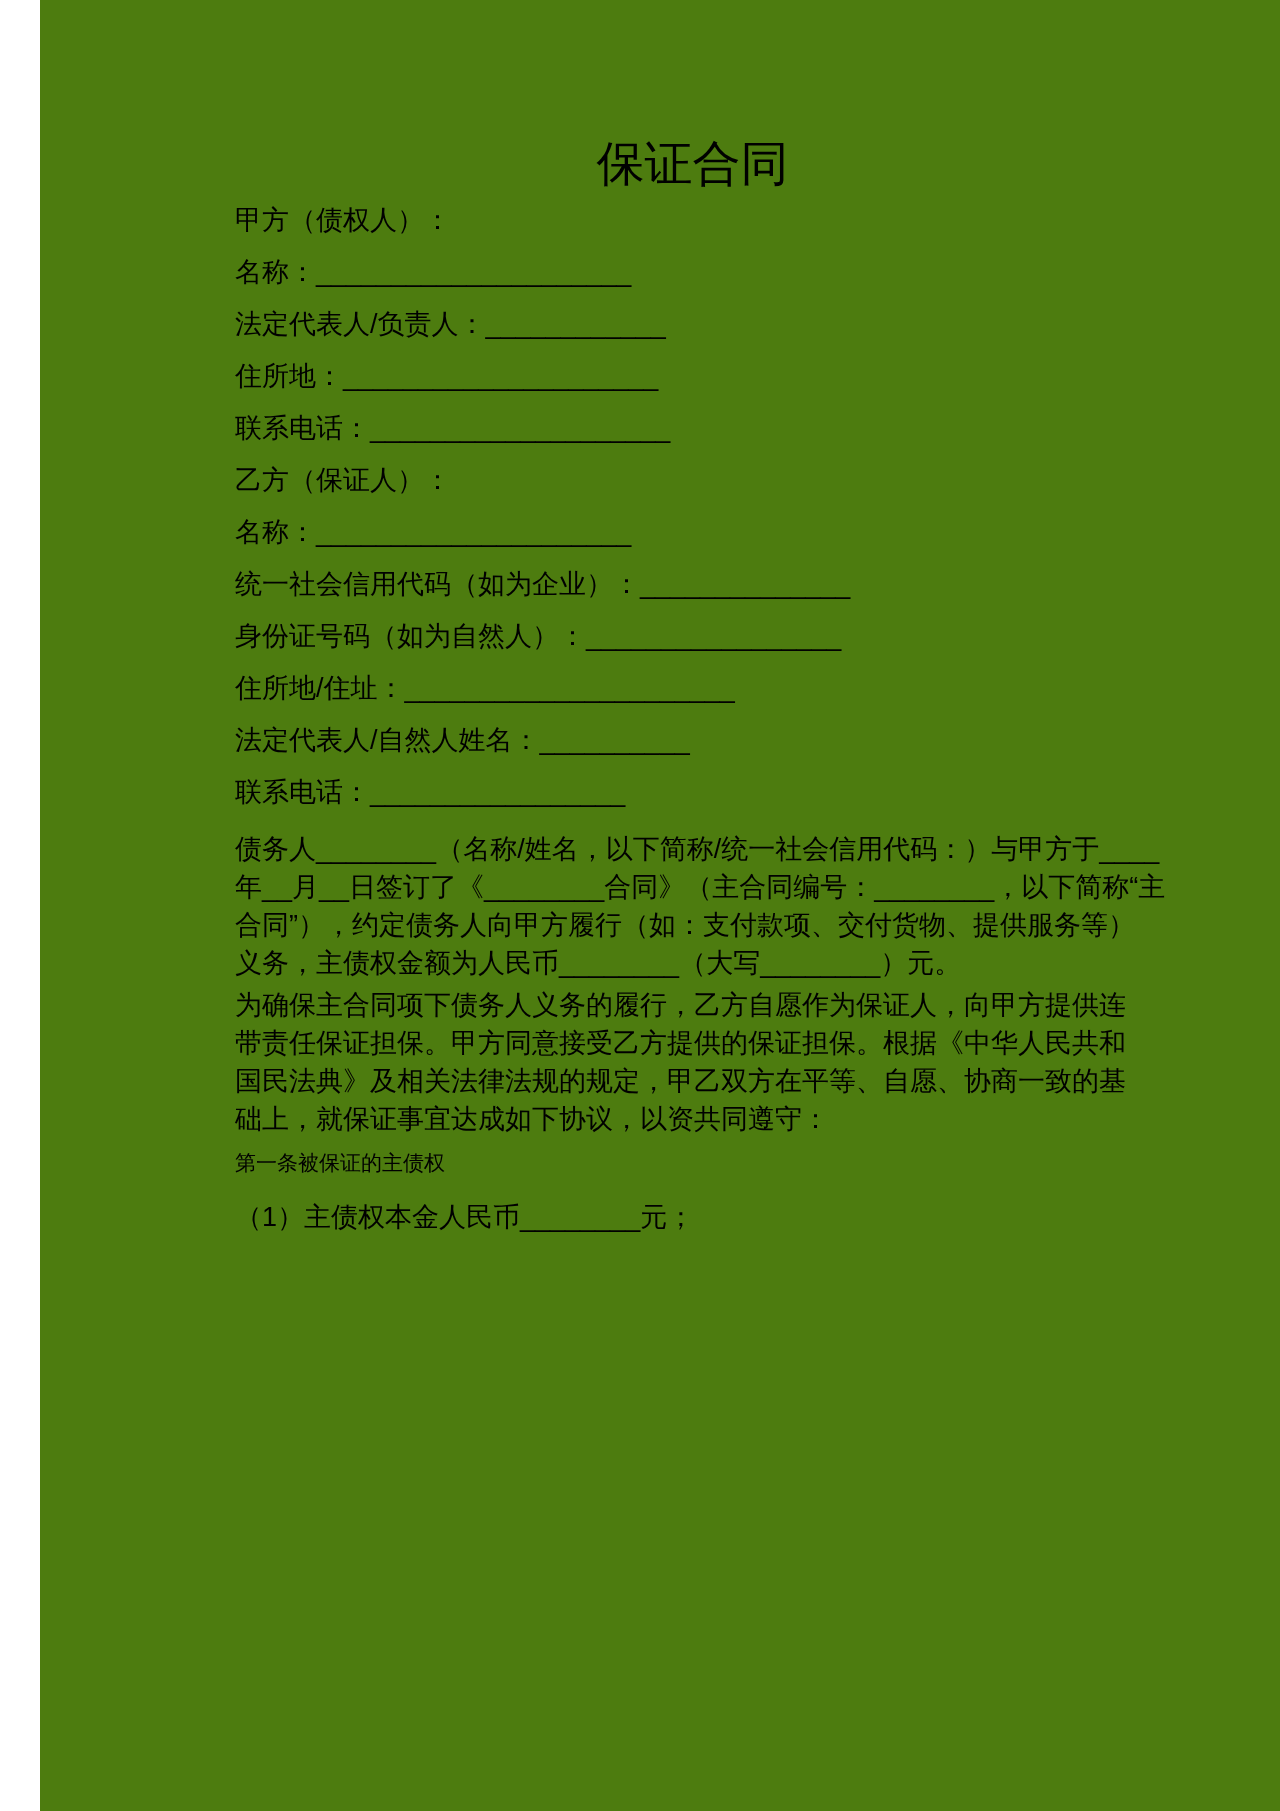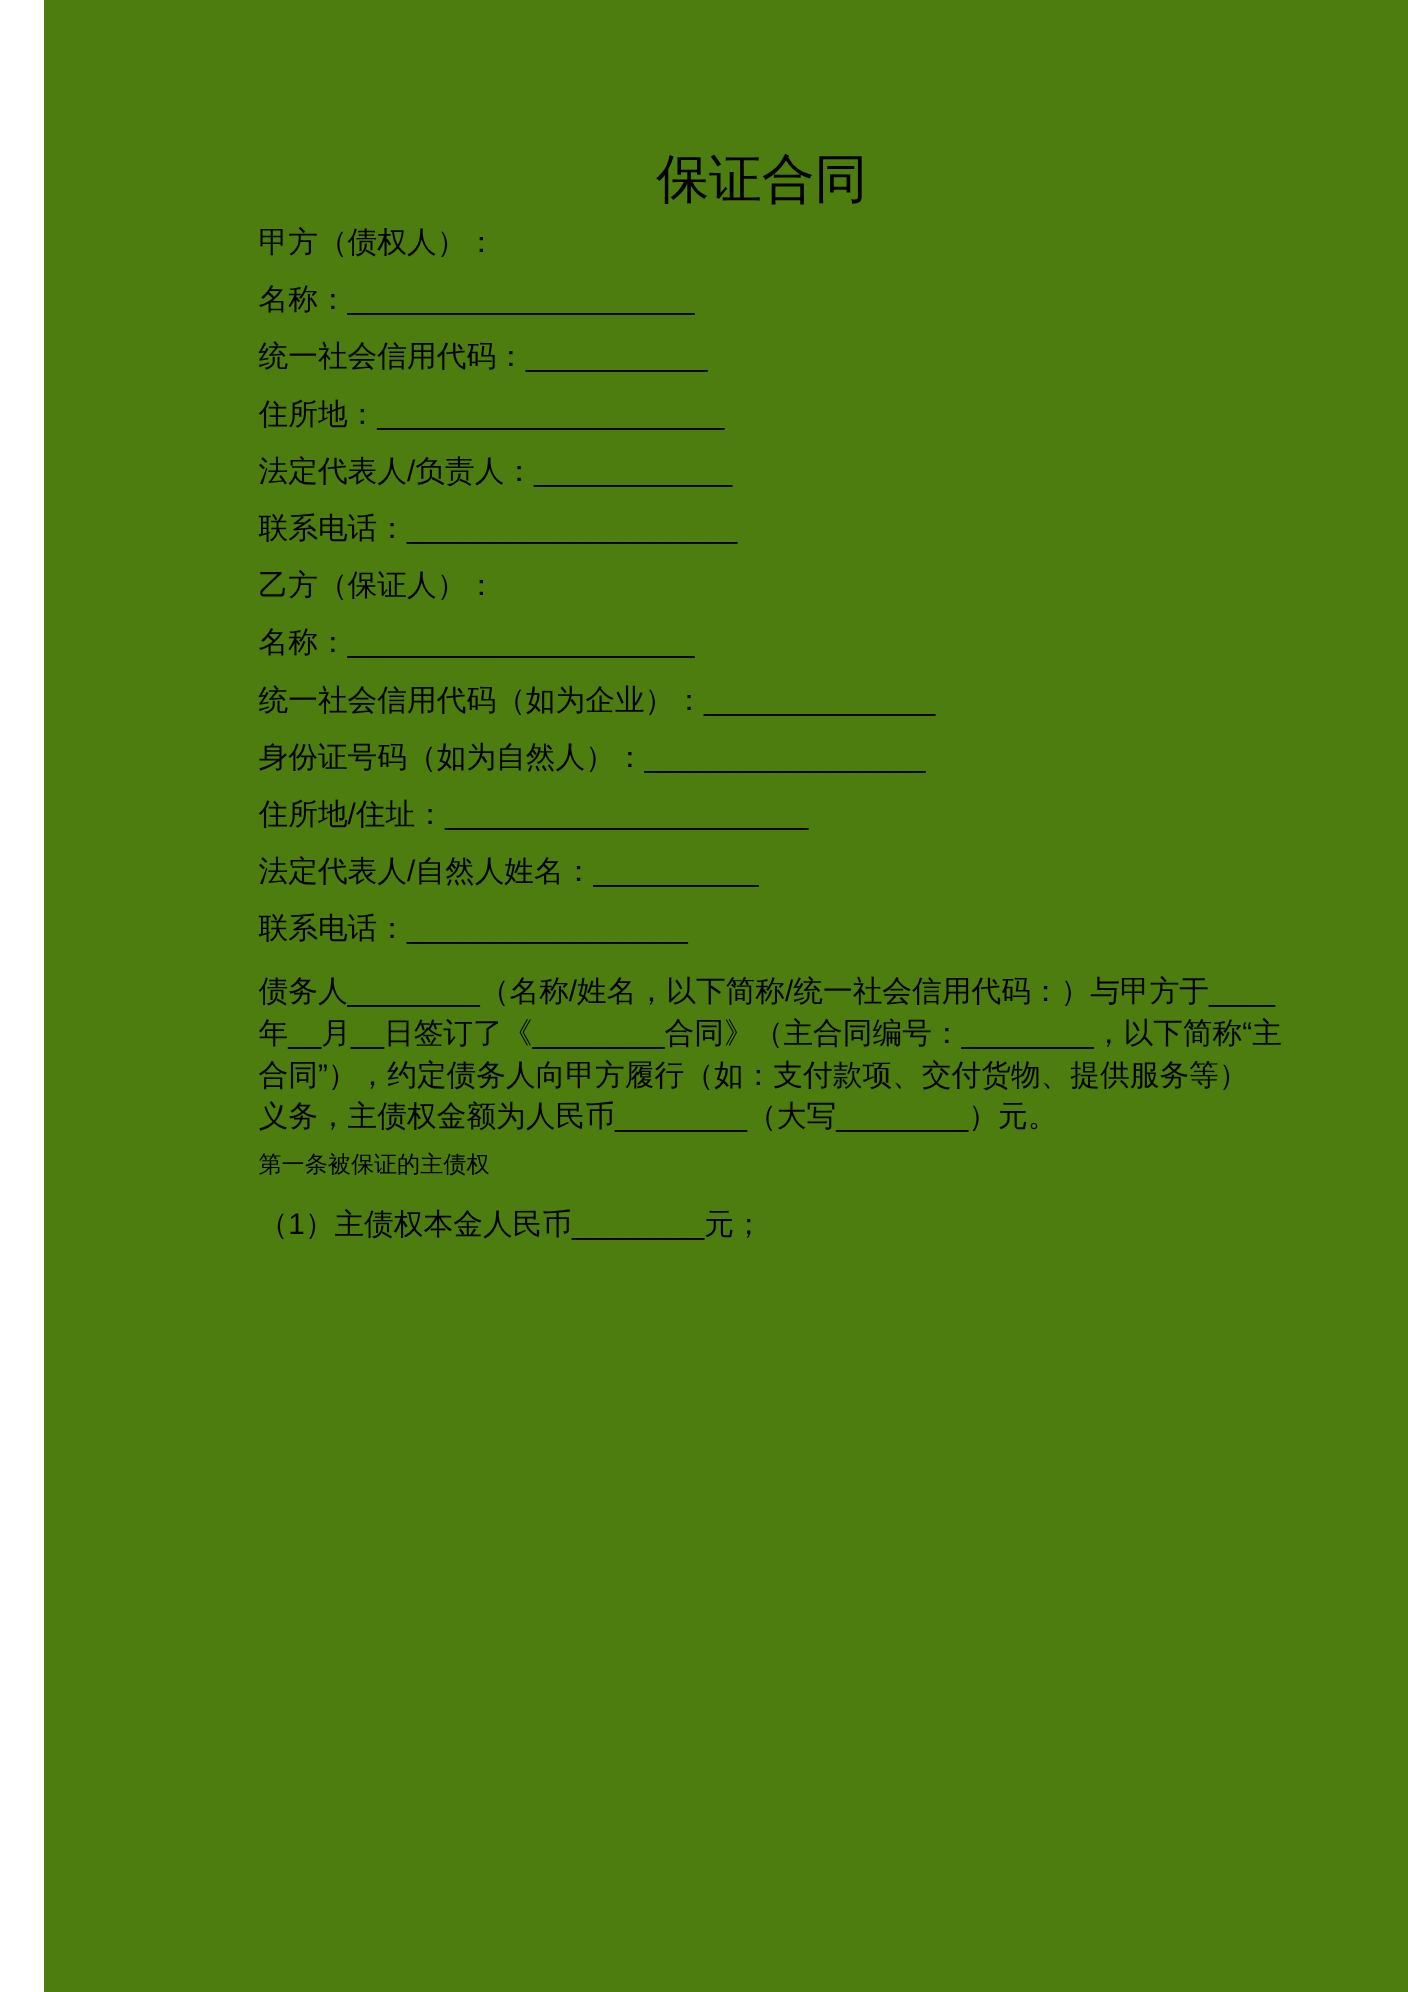--- a/index.html
+++ b/index.html
@@ -67,40 +67,45 @@
 
 <div class="page">
   <div class="content">
 
     <div class="title">保证合同</div>
 
 
     <div class="fields">
       <div class="line">甲方（债权人）：</div>
       <div class="line">名称：_____________________</div>
-      <div class="line">统一社会信用代码：___________</div>
+      <div class="line">法定代表人/负责人：____________</div>
       <div class="line">住所地：_____________________</div>
-      <div class="line">法定代表人/负责人：____________</div>
       <div class="line">联系电话：____________________</div>
       <div class="line">乙方（保证人）：</div>
       <div class="line">名称：_____________________</div>
       <div class="line">统一社会信用代码（如为企业）：______________</div>
       <div class="line">身份证号码（如为自然人）：_________________</div>
       <div class="line">住所地/住址：______________________</div>
       <div class="line">法定代表人/自然人姓名：__________</div>
       <div class="line">联系电话：_________________</div>
     </div>
 
     <div class="para para-recital-1">
       <div class="line">债务人________（名称/姓名，以下简称/统一社会信用代码：）与甲方于____</div>
       <div class="line">年__月__日签订了《________合同》（主合同编号：________，以下简称“主</div>
       <div class="line">合同”），约定债务人向甲方履行（如：支付款项、交付货物、提供服务等）</div>
       <div class="line">义务，主债权金额为人民币________（大写________）元。</div>
     </div>
 
+    <div class="para para-recital-2">
+      <div class="line">为确保主合同项下债务人义务的履行，乙方自愿作为保证人，向甲方提供连</div>
+      <div class="line">带责任保证担保。甲方同意接受乙方提供的保证担保。根据《中华人民共和</div>
+      <div class="line">国民法典》及相关法律法规的规定，甲乙双方在平等、自愿、协商一致的基</div>
+      <div class="line">础上，就保证事宜达成如下协议，以资共同遵守：</div>
+    </div>
 
     <div class="clause-heading">第一条被保证的主债权</div>
 
 
     <div class="clause-item">（1）主债权本金人民币________元；</div>
 
   </div>
 </div>
 
 </body></html>

